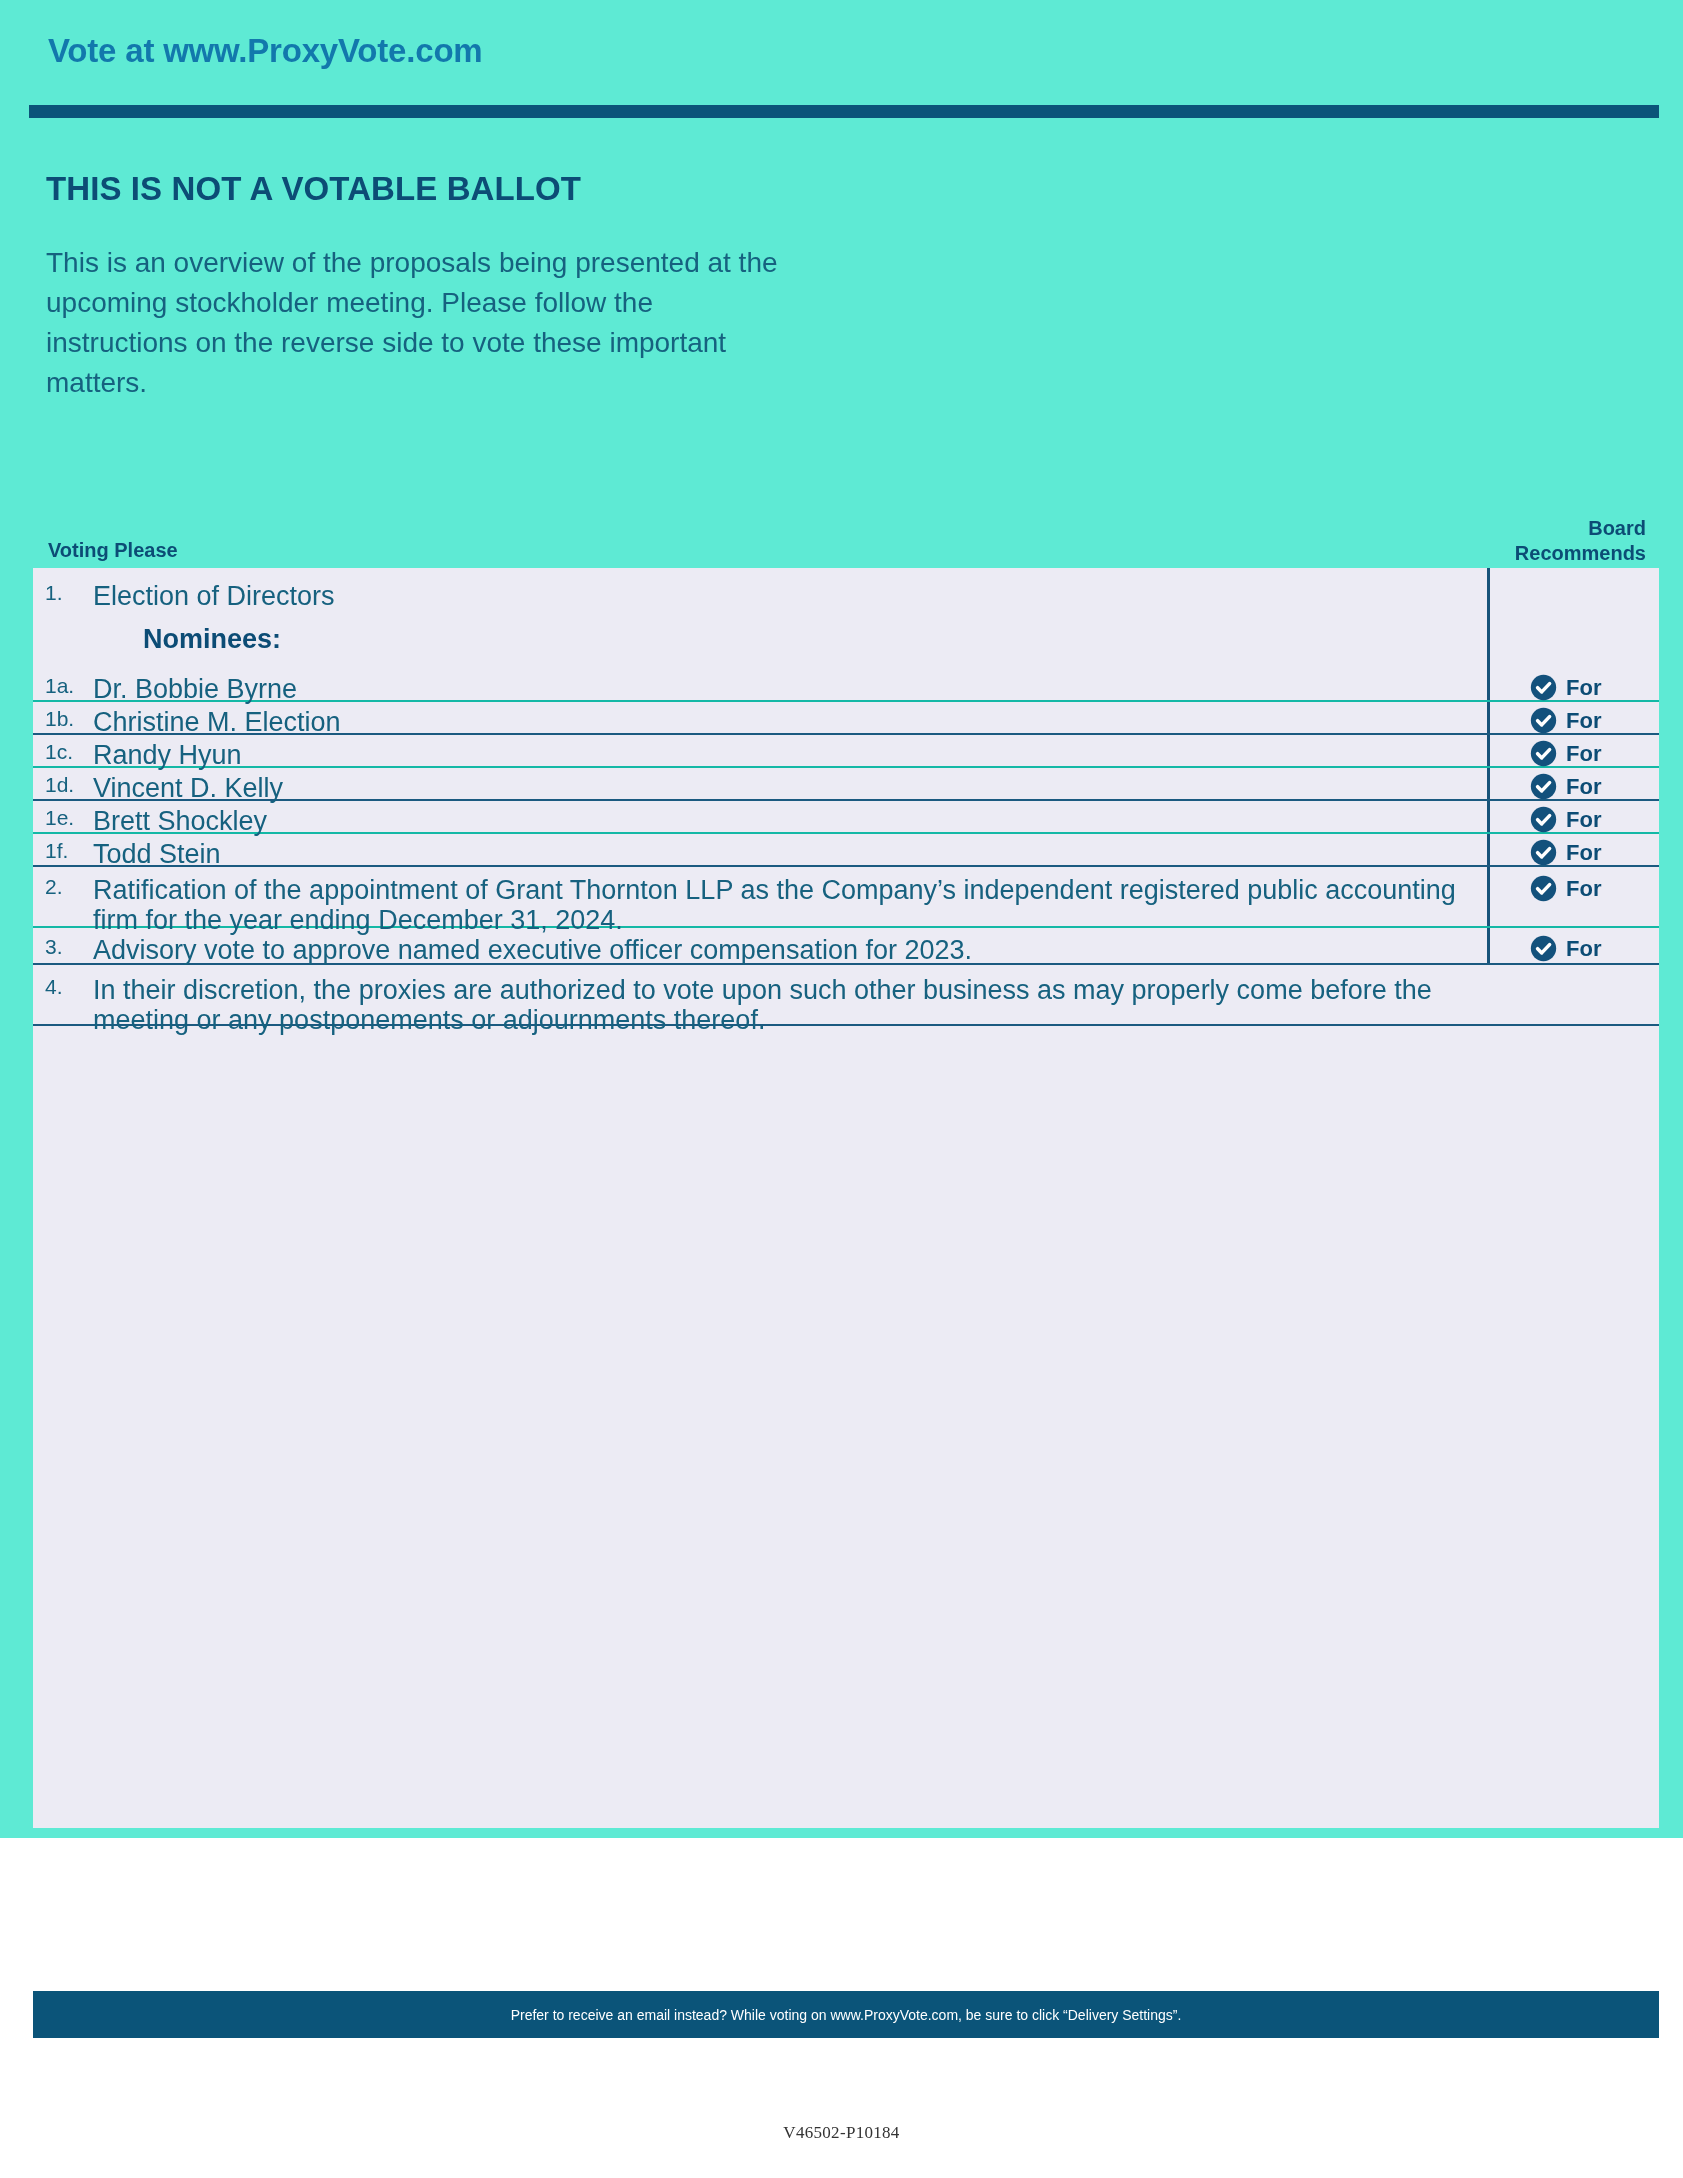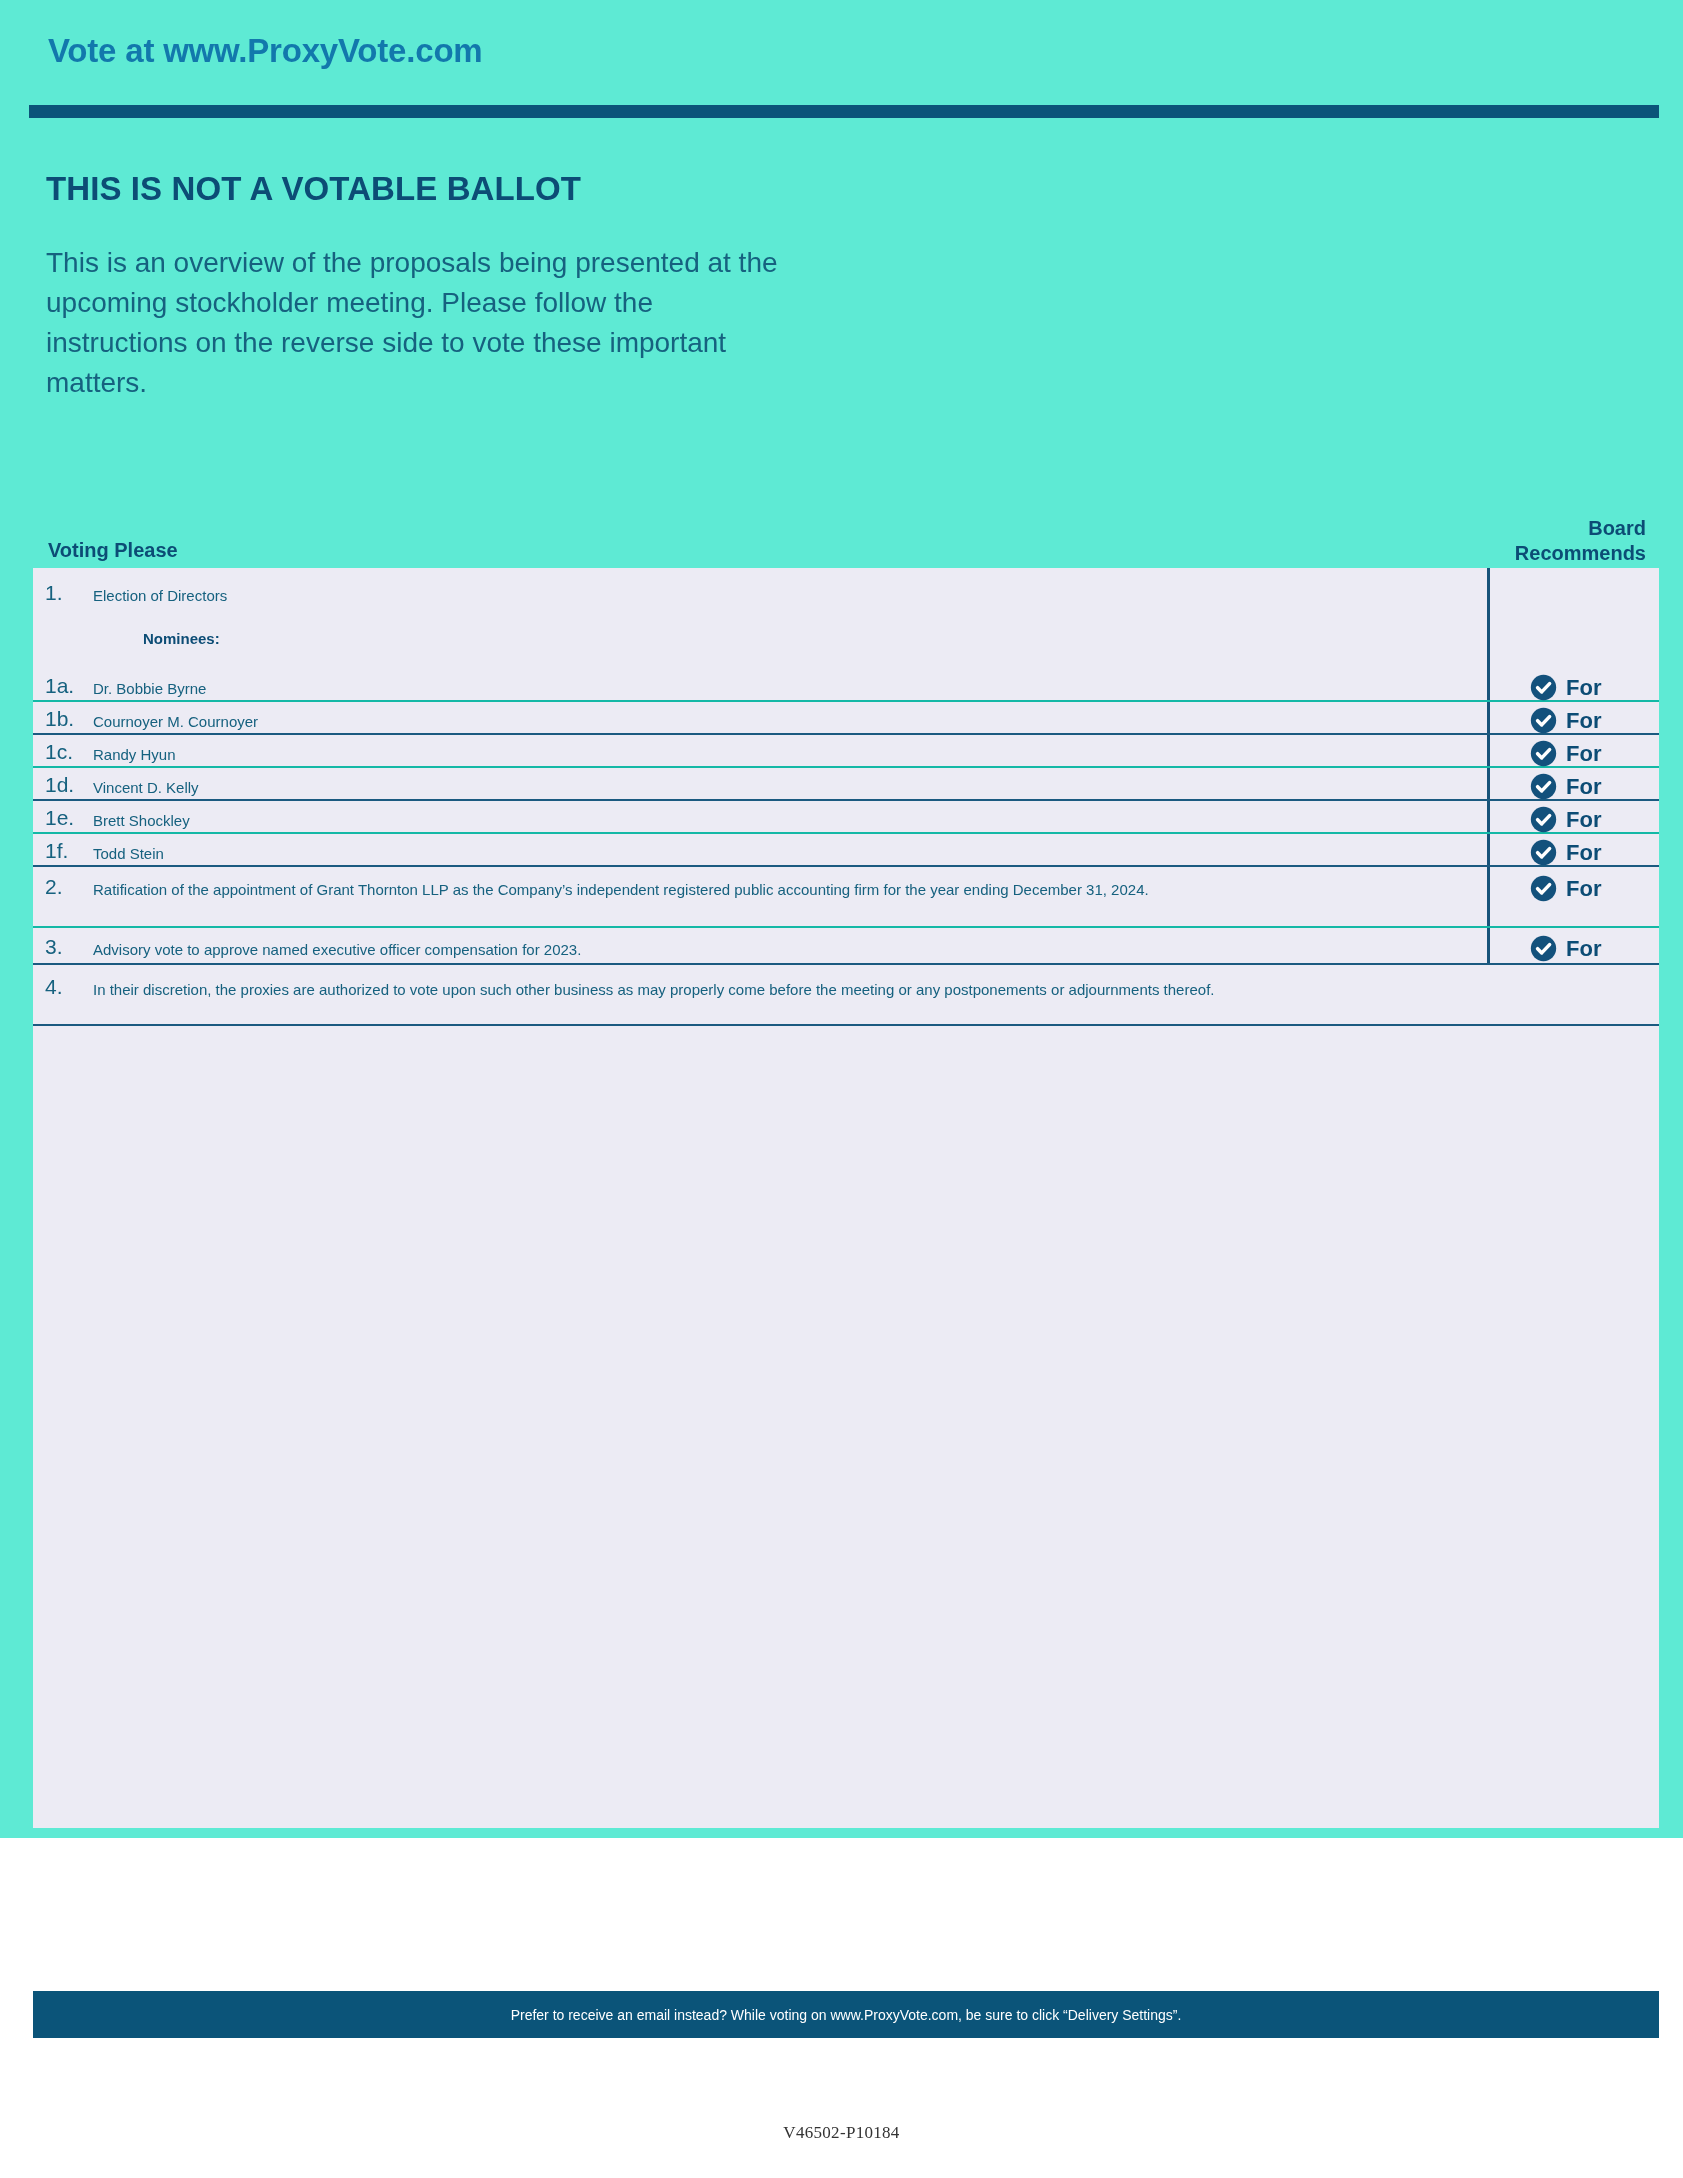--- a/index.html
+++ b/index.html
@@ -124,21 +124,21 @@
     flex: 0 0 auto;
     width: 48px;
     padding-left: 12px;
     font-size: 21px;
     color: #16617F;
     white-space: nowrap;
   }
   .cell-text {
     flex: 1 1 auto;
     padding-right: 18px;
-    font-size: 15px;
+    font-size: 27px;
     line-height: 30px;
     color: #16617F;
   }
   .cell-text.bold {
     font-weight: bold;
     color: #0C4C75;
   }
   .cell-rec {
     flex: 0 0 auto;
     width: 171px;
@@ -243,21 +243,21 @@
           <div class="cell-rec">
             <svg class="check-icon" viewBox="0 0 32 32">
               <circle cx="16" cy="16" r="15" fill="#13517C"></circle>
               <path d="M9 16.3 L13.9 21.2 L23.2 11.4" fill="none" stroke="#FFFFFF" stroke-width="4.2" stroke-linecap="round" stroke-linejoin="round"></path>
             </svg>
             <span class="rec-label">For</span>
           </div>
         </div>
         <div class="row row-nominee sep-dark">
           <div class="cell-num">1b.</div>
-          <div class="cell-text">Cournoyer M. Cournoyer</div>
+          <div class="cell-text">Christine M. Election</div>
           <div class="cell-rec">
             <svg class="check-icon" viewBox="0 0 32 32">
               <circle cx="16" cy="16" r="15" fill="#13517C"></circle>
               <path d="M9 16.3 L13.9 21.2 L23.2 11.4" fill="none" stroke="#FFFFFF" stroke-width="4.2" stroke-linecap="round" stroke-linejoin="round"></path>
             </svg>
             <span class="rec-label">For</span>
           </div>
         </div>
         <div class="row row-nominee sep-light">
           <div class="cell-num">1c.</div>

